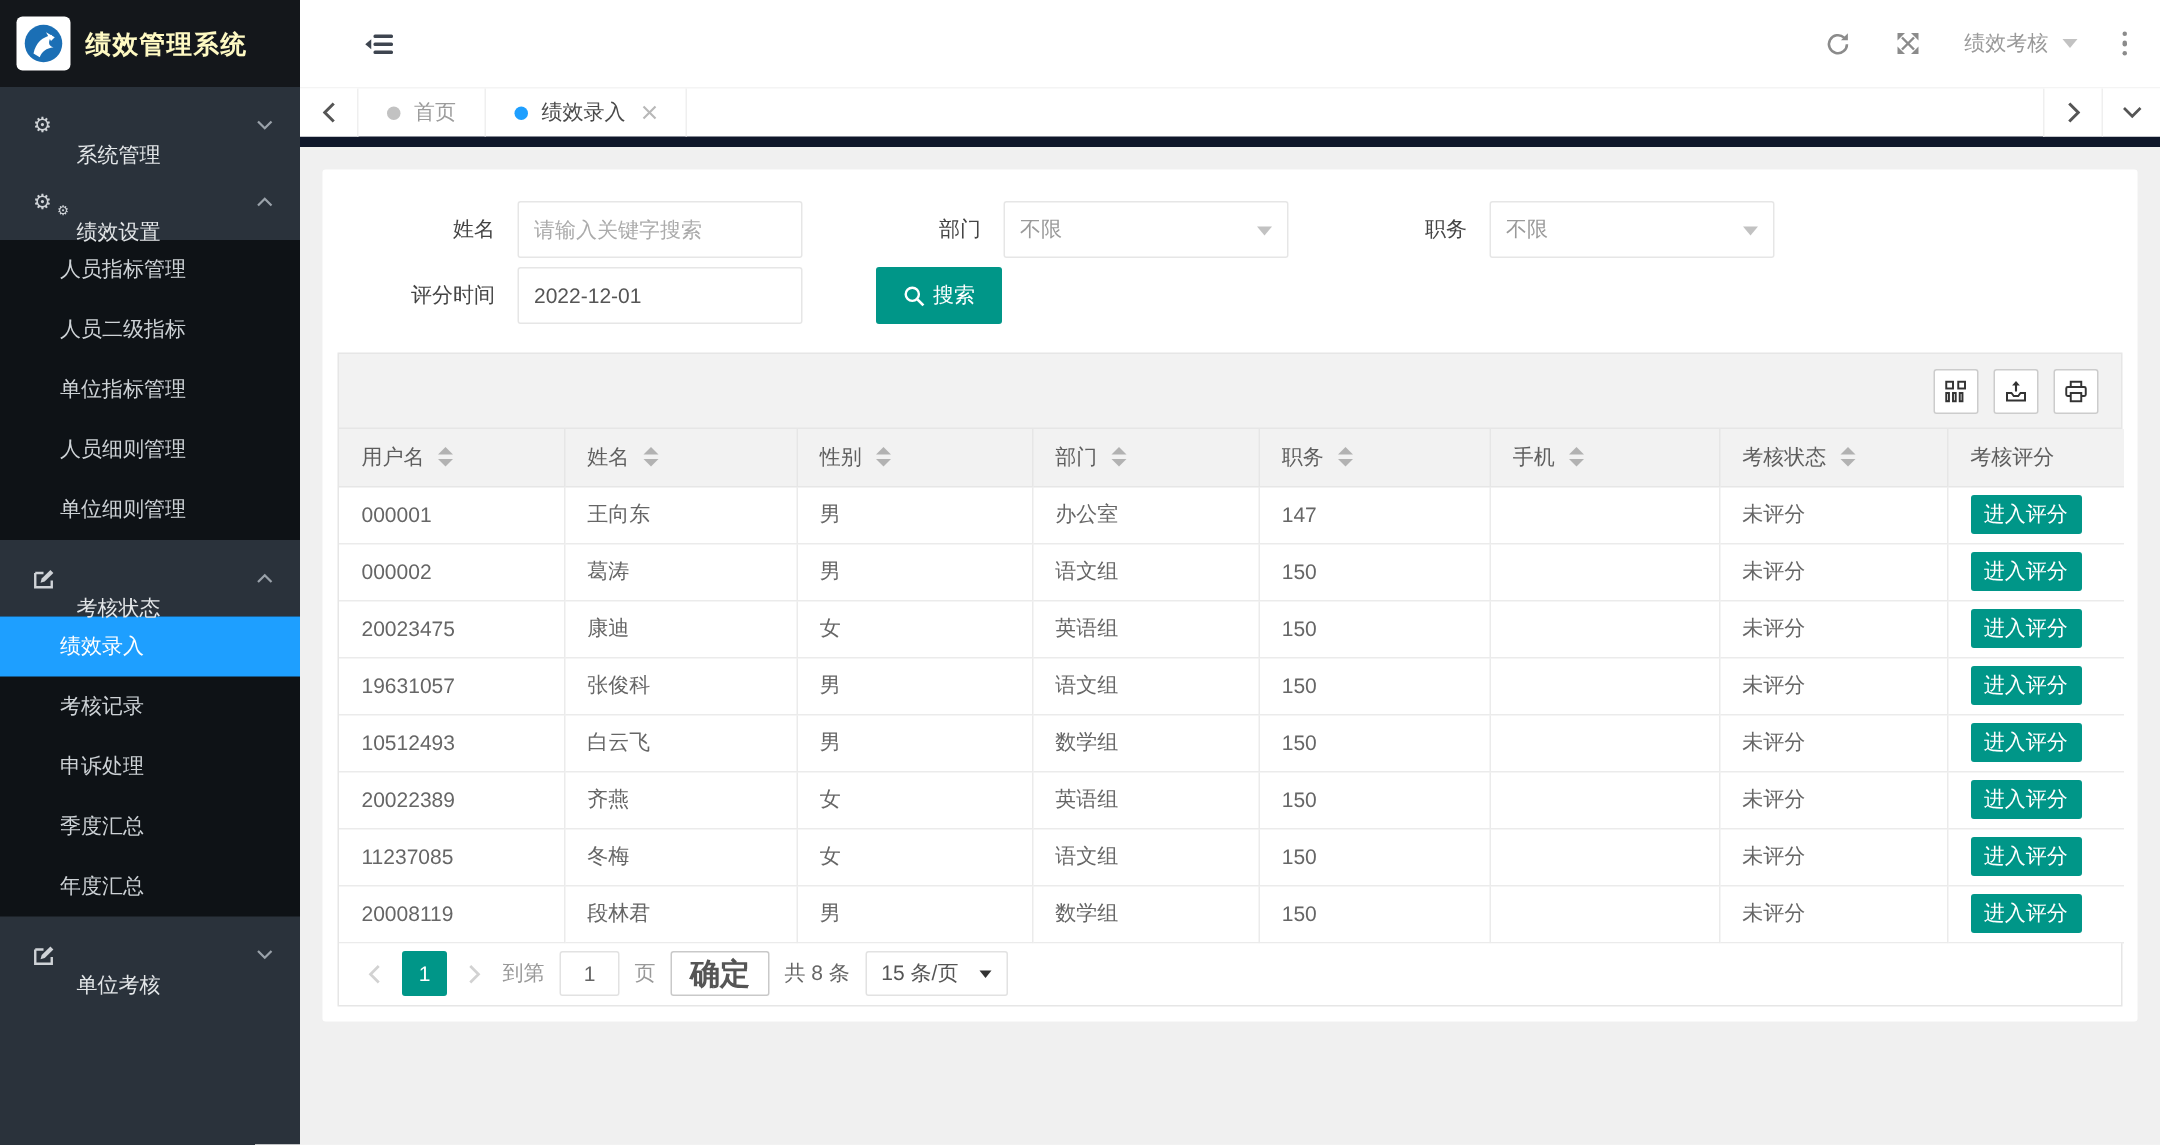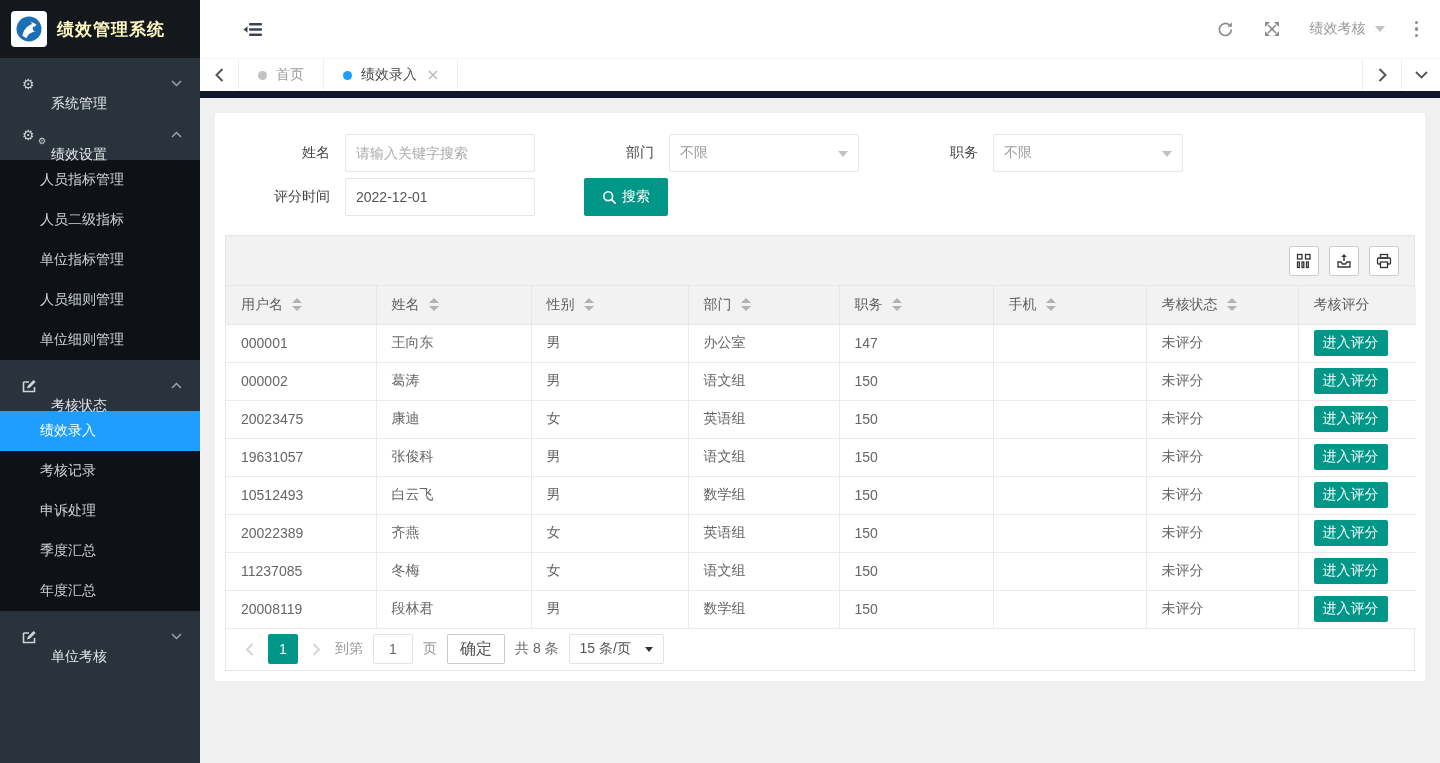--- a/index.html
+++ b/index.html
@@ -103,22 +103,22 @@
   
   .pagination { height:41px; display:flex; align-items:center; padding:0 15px;
     gap:10px; font-size:14px; color:#666; background:#fff; }
   .page-arrow { display:flex; cursor:pointer; padding:0 4px; }
   .page-num { width:30px; height:30px; background:#009688; color:#fff; display:flex;
     align-items:center; justify-content:center; border-radius:2px; cursor:pointer; }
   .goto-label, .page-unit { color:#999; }
   .page-input { width:40px; height:30px; border:1px solid #E2E2E2; border-radius:2px;
     text-align:center; color:#666; font-size:14px; outline:none; }
   .confirm-btn { height:30px; padding:0 12px; background:#fff;
-    border:1px solid #C9C9C9; border-radius:2px; color:#555; font-size:16px;
-    cursor:pointer; font-weight:normal; }
+    border:1px solid #C9C9C9; border-radius:2px; color:#555; font-size:20px;
+    cursor:pointer; font-weight:bold; }
   .size-select { height:30px; border:1px solid #E2E2E2; border-radius:2px;
     display:flex; align-items:center; padding:0 10px; gap:14px; color:#555;
     cursor:pointer; background:#fff; }
   .size-select .native-caret { width:0; height:0; border-left:4px solid transparent;
     border-right:4px solid transparent; border-top:5px solid #333; }
 </style>
 </head>
 <body>
 
 <div class="app">

